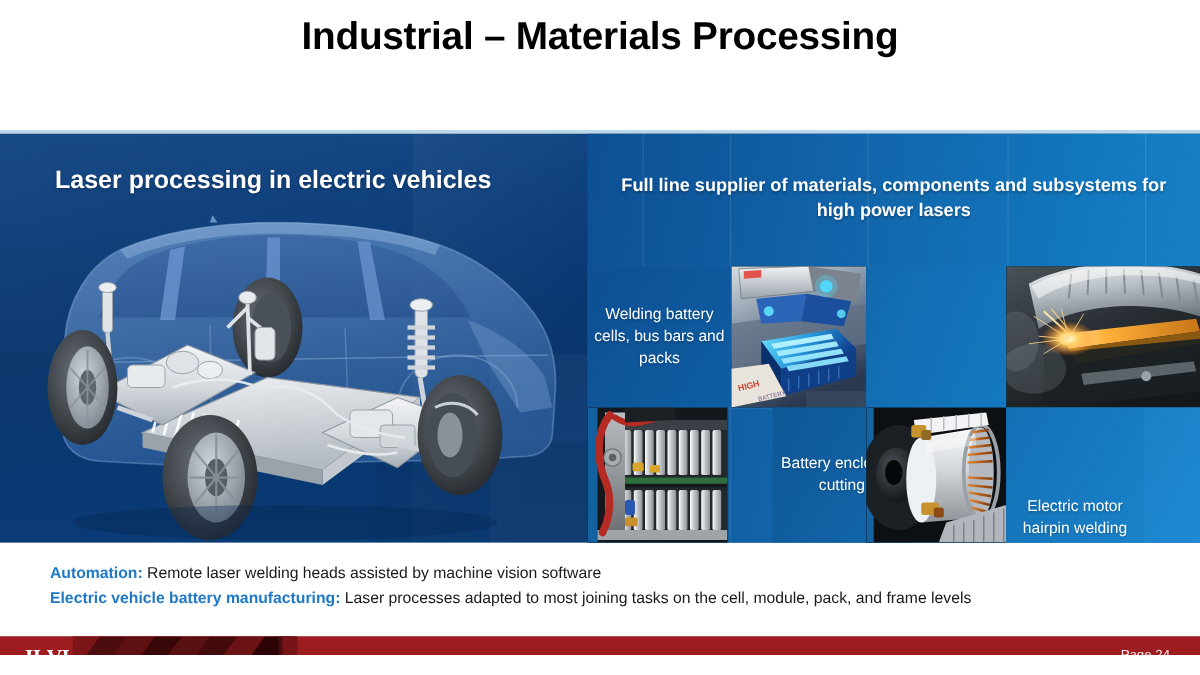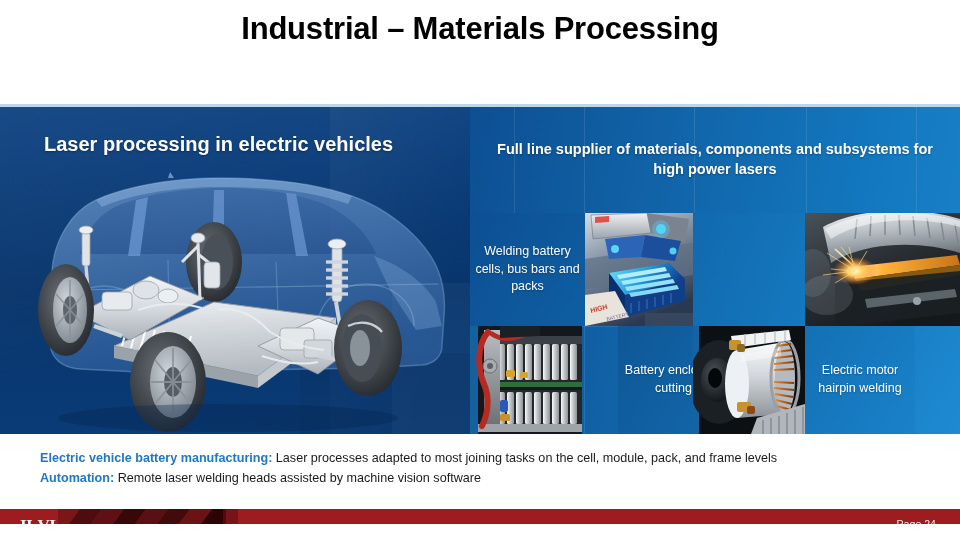--- a/index.html
+++ b/index.html
@@ -590,32 +590,32 @@
 
       <rect x="36" y="14" width="12" height="10" rx="2" fill="#c8922e"></rect>
       <rect x="44" y="18" width="8" height="8" rx="2" fill="#8e6a22"></rect>
       <rect x="44" y="76" width="14" height="10" rx="2" fill="#c8922e"></rect>
       <rect x="54" y="80" width="8" height="8" rx="2" fill="#8b4a16"></rect>
 
       <path d="M48,28 L88,22 L88,30 L48,36 Z" fill="#ffffff" opacity="0.35"></path>
     </svg>
   </div>
 
-  <div class="tile tile-text" style="left:805px; top:326px; width:110px; height:108px; background:linear-gradient(120deg,#1370b5,#1a82c9);">
+  <div class="tile tile-text" style="left:805px; top:326px; width:110px; height:108px; background:linear-gradient(120deg,#1370b5,#1a82c9);align-items:flex-end;">
     <span>Electric motor hairpin welding</span>
   </div>
 
   <div class="tile" style="left:915px; top:326px; width:45px; height:108px; background:linear-gradient(120deg,#1a80c7,#1e8ad2);"></div>
 
   <div id="bullets">
     <div class="bullet-line">
-      <span class="bullet-lead">Electric vehicle battery manufacturing:</span><span> Laser processes adapted to most joining tasks on the cell, module, pack, and frame levels</span>
+      <span class="bullet-lead">Automation:</span><span> Remote laser welding heads assisted by machine vision software</span>
     </div>
     <div class="bullet-line">
-      <span class="bullet-lead">Automation:</span><span> Remote laser welding heads assisted by machine vision software</span>
+      <span class="bullet-lead">Electric vehicle battery manufacturing:</span><span> Laser processes adapted to most joining tasks on the cell, module, pack, and frame levels</span>
     </div>
   </div>
 
   <div id="footer">
     <div id="footer-pattern">
       <svg viewBox="0 0 180 31" preserveAspectRatio="none">
         <rect width="180" height="31" fill="#9d1c1f"></rect>
         <g>
           <polygon points="0,0 22,0 11,15 0,15" fill="#7c1518"></polygon>
           <polygon points="0,15 11,15 22,31 0,31" fill="#8e191c"></polygon>

